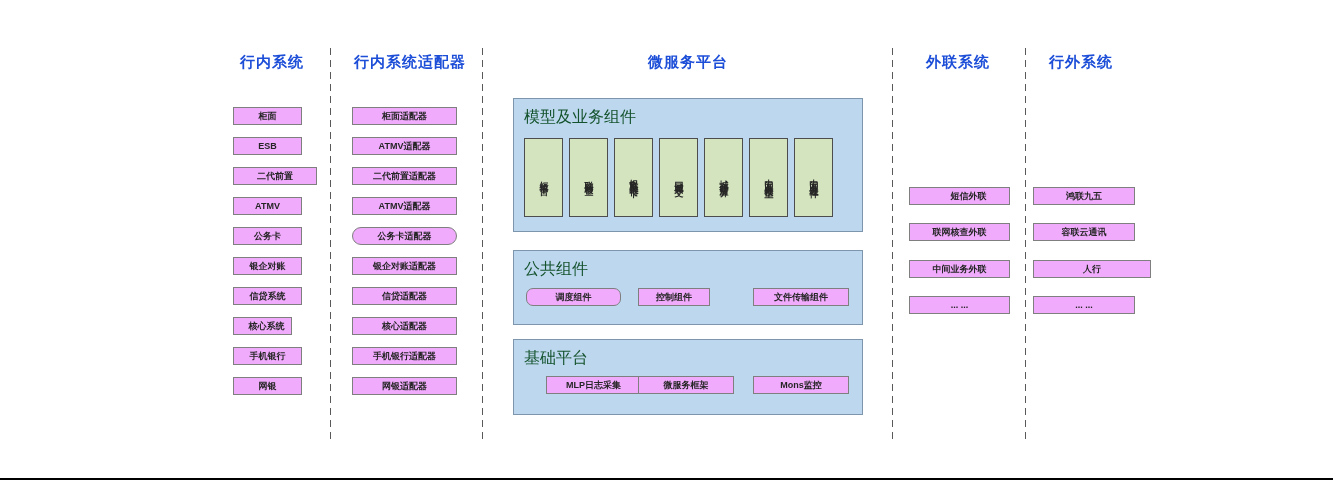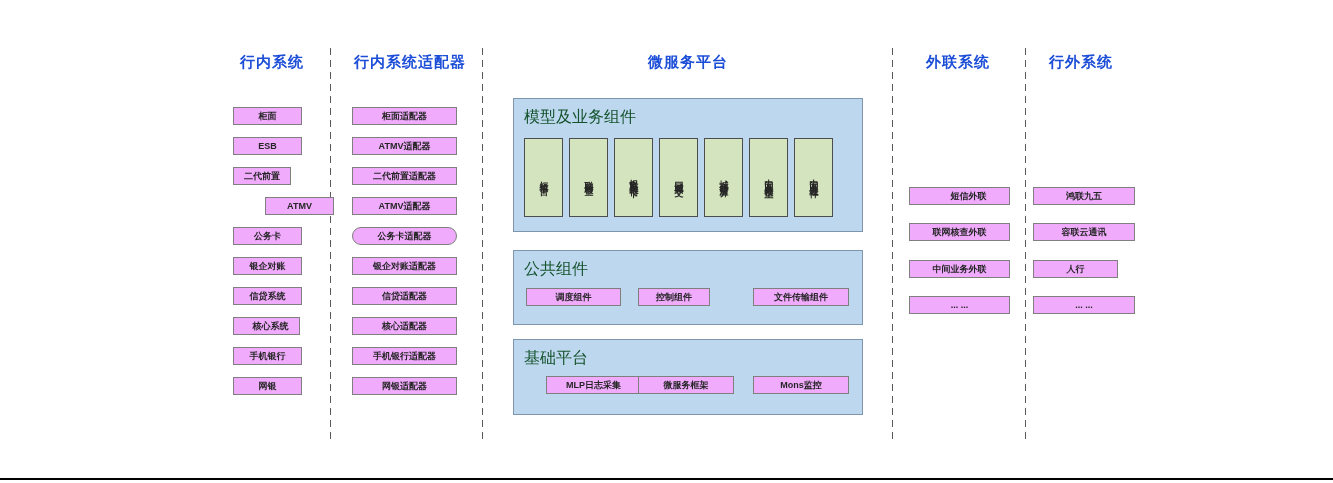--- a/index.html
+++ b/index.html
@@ -47,26 +47,26 @@
   <div class="hdr" style="left:1006px;">行外系统</div>
   <div class="hdr" style="left:883px;">外联系统</div>
 
   <div class="dash" style="left:330px;"></div>
   <div class="dash" style="left:482px;"></div>
   <div class="dash" style="left:892px;"></div>
   <div class="dash" style="left:1025px;"></div>
 
   <div class="gbox" style="left:233px; top:107px; width:69px;">柜面</div>
   <div class="gbox" style="left:233px; top:137px; width:69px;">ESB</div>
-  <div class="gbox" style="left:233px; top:167px; width:58px;text-align:right;">二代前置</div>
-  <div class="gbox" style="left:233px; top:197px; width:69px;margin-left:32px;">ATMV</div>
+  <div class="gbox" style="left:233px; top:167px; width:84px;text-align:right;">二代前置</div>
+  <div class="gbox" style="left:233px; top:197px; width:69px;">ATMV</div>
   <div class="gbox" style="left:233px; top:227px; width:69px;">公务卡</div>
   <div class="gbox" style="left:233px; top:257px; width:69px;">银企对账</div>
   <div class="gbox" style="left:233px; top:287px; width:69px;">信贷系统</div>
-  <div class="gbox" style="left:233px; top:317px; width:67px;padding-left:8px;">核心系统</div>
+  <div class="gbox" style="left:233px; top:317px; width:59px;padding-left:8px;">核心系统</div>
   <div class="gbox" style="left:233px; top:347px; width:69px;">手机银行</div>
   <div class="gbox" style="left:233px; top:377px; width:69px;">网银</div>
 
   <div class="gbox" style="left:352px; top:107px; width:105px;">柜面适配器</div>
   <div class="gbox" style="left:352px; top:137px; width:105px;">ATMV适配器</div>
   <div class="gbox" style="left:352px; top:167px; width:105px;">二代前置适配器</div>
   <div class="gbox" style="left:352px; top:197px; width:105px;">ATMV适配器</div>
   <div class="gbox" style="left:352px; top:227px; width:105px;border-radius:9px;">公务卡适配器</div>
   <div class="gbox" style="left:352px; top:257px; width:105px;">银企对账适配器</div>
   <div class="gbox" style="left:352px; top:287px; width:105px;">信贷适配器</div>
@@ -94,37 +94,37 @@
     <div class="vbox" style="left:235px;">
         <span>中间业务模型</span>
       </div>
     <div class="vbox" style="left:280px;">
         <span>中间业务组件</span>
       </div>
   </div>
 
   <div class="bpanel" style="top:250px; height:75px;">
     <div class="plabel">公共组件</div>
-    <div class="gbox" style="left:12px;  top:37px; width:95px;">调度组件</div>
+    <div class="gbox" style="left:12px;  top:37px; width:95px;border-radius:7px;">调度组件</div>
     <div class="gbox" style="left:124px; top:37px; width:72px;">控制组件</div>
     <div class="gbox" style="left:239px; top:37px; width:96px;">文件传输组件</div>
   </div>
 
   <div class="bpanel" style="top:339px; height:76px;">
     <div class="plabel">基础平台</div>
     <div class="gbox" style="left:12px;  top:36px; width:95px;margin-left:20px;">MLP日志采集</div>
     <div class="gbox" style="left:124px; top:36px; width:96px;">微服务框架</div>
     <div class="gbox" style="left:239px; top:36px; width:96px;">Mons监控</div>
   </div>
 
   <div class="gbox" style="left:909px; top:187px; width:101px;padding-left:18px;">短信外联</div>
   <div class="gbox" style="left:909px; top:223px; width:101px;">联网核查外联</div>
   <div class="gbox" style="left:909px; top:260px; width:101px;">中间业务外联</div>
   <div class="gbox" style="left:909px; top:296px; width:101px;">... ...</div>
 
   <div class="gbox" style="left:1033px; top:187px; width:102px;">鸿联九五</div>
   <div class="gbox" style="left:1033px; top:223px; width:102px;">容联云通讯</div>
-  <div class="gbox" style="left:1033px; top:260px; width:85px;">人行</div>
+  <div class="gbox" style="left:1033px; top:260px; width:118px;">人行</div>
   <div class="gbox" style="left:1033px; top:296px; width:102px;">... ...</div>
 
   <div class="bline"></div>
 
 </div>
 
 </body></html>

